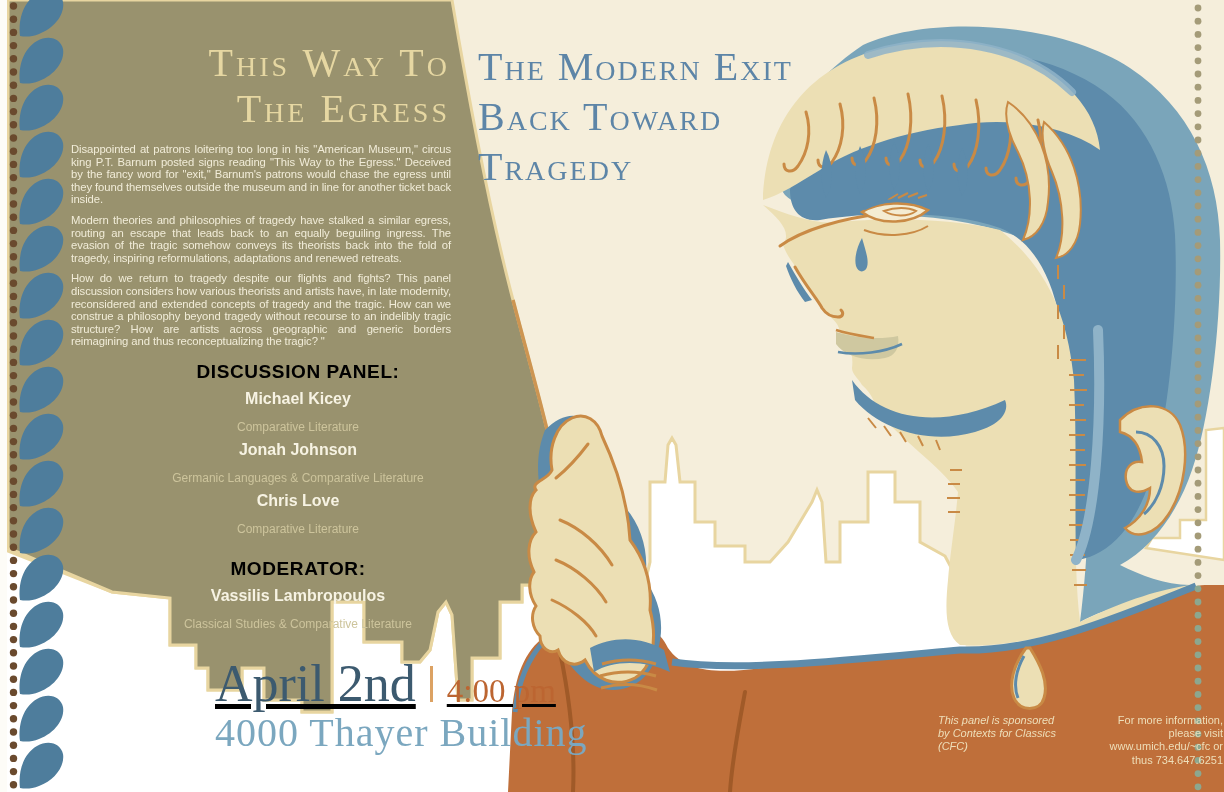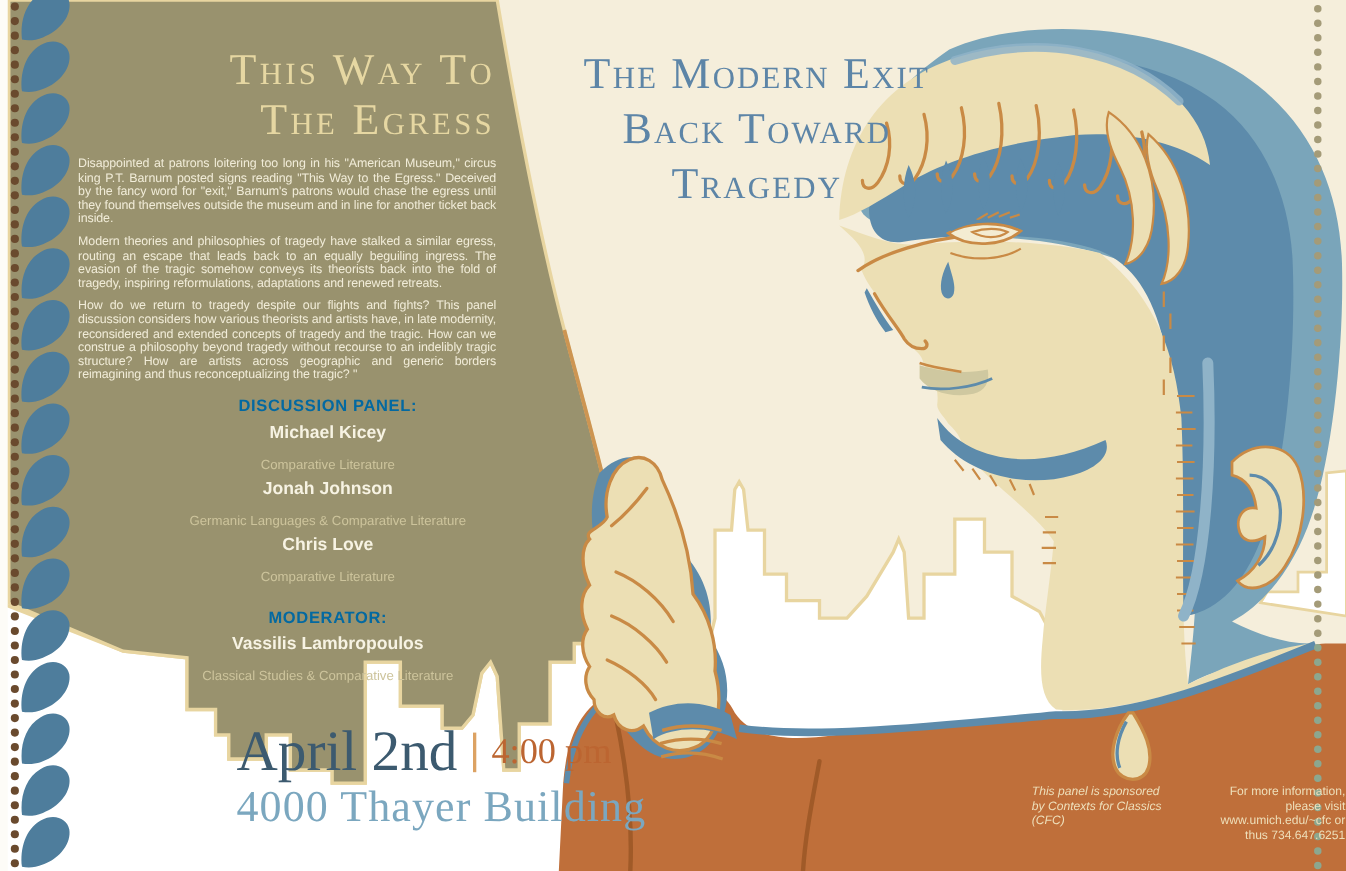--- a/index.html
+++ b/index.html
@@ -9,39 +9,39 @@
   }
   .poster svg.scene{position:absolute;left:0;top:0;width:1224px;height:792px;display:block;}
   .abs{position:absolute;}
   
   .main-title{
     left:60px;top:40px;width:390px;text-align:right;
     font-family:"Liberation Serif",serif;font-variant:small-caps;
     font-size:40px;line-height:46px;letter-spacing:3px;color:#e6d7a2;
   }
   .sub-title{
-    left:478px;top:42px;width:420px;text-align:center;
+    left:478px;top:42px;width:420px;text-align:left;
     font-family:"Liberation Serif",serif;font-variant:small-caps;
     font-size:40px;line-height:50px;letter-spacing:2px;color:#5d85a7;
   }
   
   .copy{
     left:71px;top:143px;width:380px;color:#f1ecd8;
     font-size:11.3px;line-height:12.6px;letter-spacing:-0.1px;text-align:justify;
   }
   .copy p{margin:0 0 8px 0;}
   
   .panel-block{left:112px;top:361px;width:372px;text-align:center;}
-  .panel-heading{font-size:15px;font-weight:bold;letter-spacing:.6px;color:#0369a1;}
+  .panel-heading{font-size:19px;font-weight:bold;letter-spacing:.6px;color:#000000;}
   .person-name{font-size:16px;font-weight:bold;color:#f7f3e3;margin-top:7px;line-height:18px;}
   .person-aff{font-size:12px;color:#cdc49c;line-height:13px;margin-top:13px;}
   .moderator-heading{margin-top:22px;}
   
   .date-block{left:215px;top:658px;width:520px;}
-  .date-row{display:flex;align-items:center;}
+  .date-row{display:flex;align-items:flex-end;text-decoration:underline;}
   .date-text{font-family:"Liberation Serif",serif;font-size:52px;line-height:52px;color:#3c5a6f;}
   .date-sep{width:3px;height:36px;background:#dca263;margin:0 14px;align-self:center;}
   .time-text{font-family:"Liberation Serif",serif;font-size:33px;color:#bc6531;}
   .loc-text{font-family:"Liberation Serif",serif;font-size:40px;line-height:40px;color:#7ba7bf;margin-top:3px;letter-spacing:1px;}
   
   .footer-col{font-size:11px;line-height:13.2px;color:#eedfba;top:714px;}
   .footer-sponsor{left:938px;width:144px;text-align:left;font-style:italic;}
   .footer-info{left:1091px;width:132px;text-align:right;}
 </style>
 </head>

